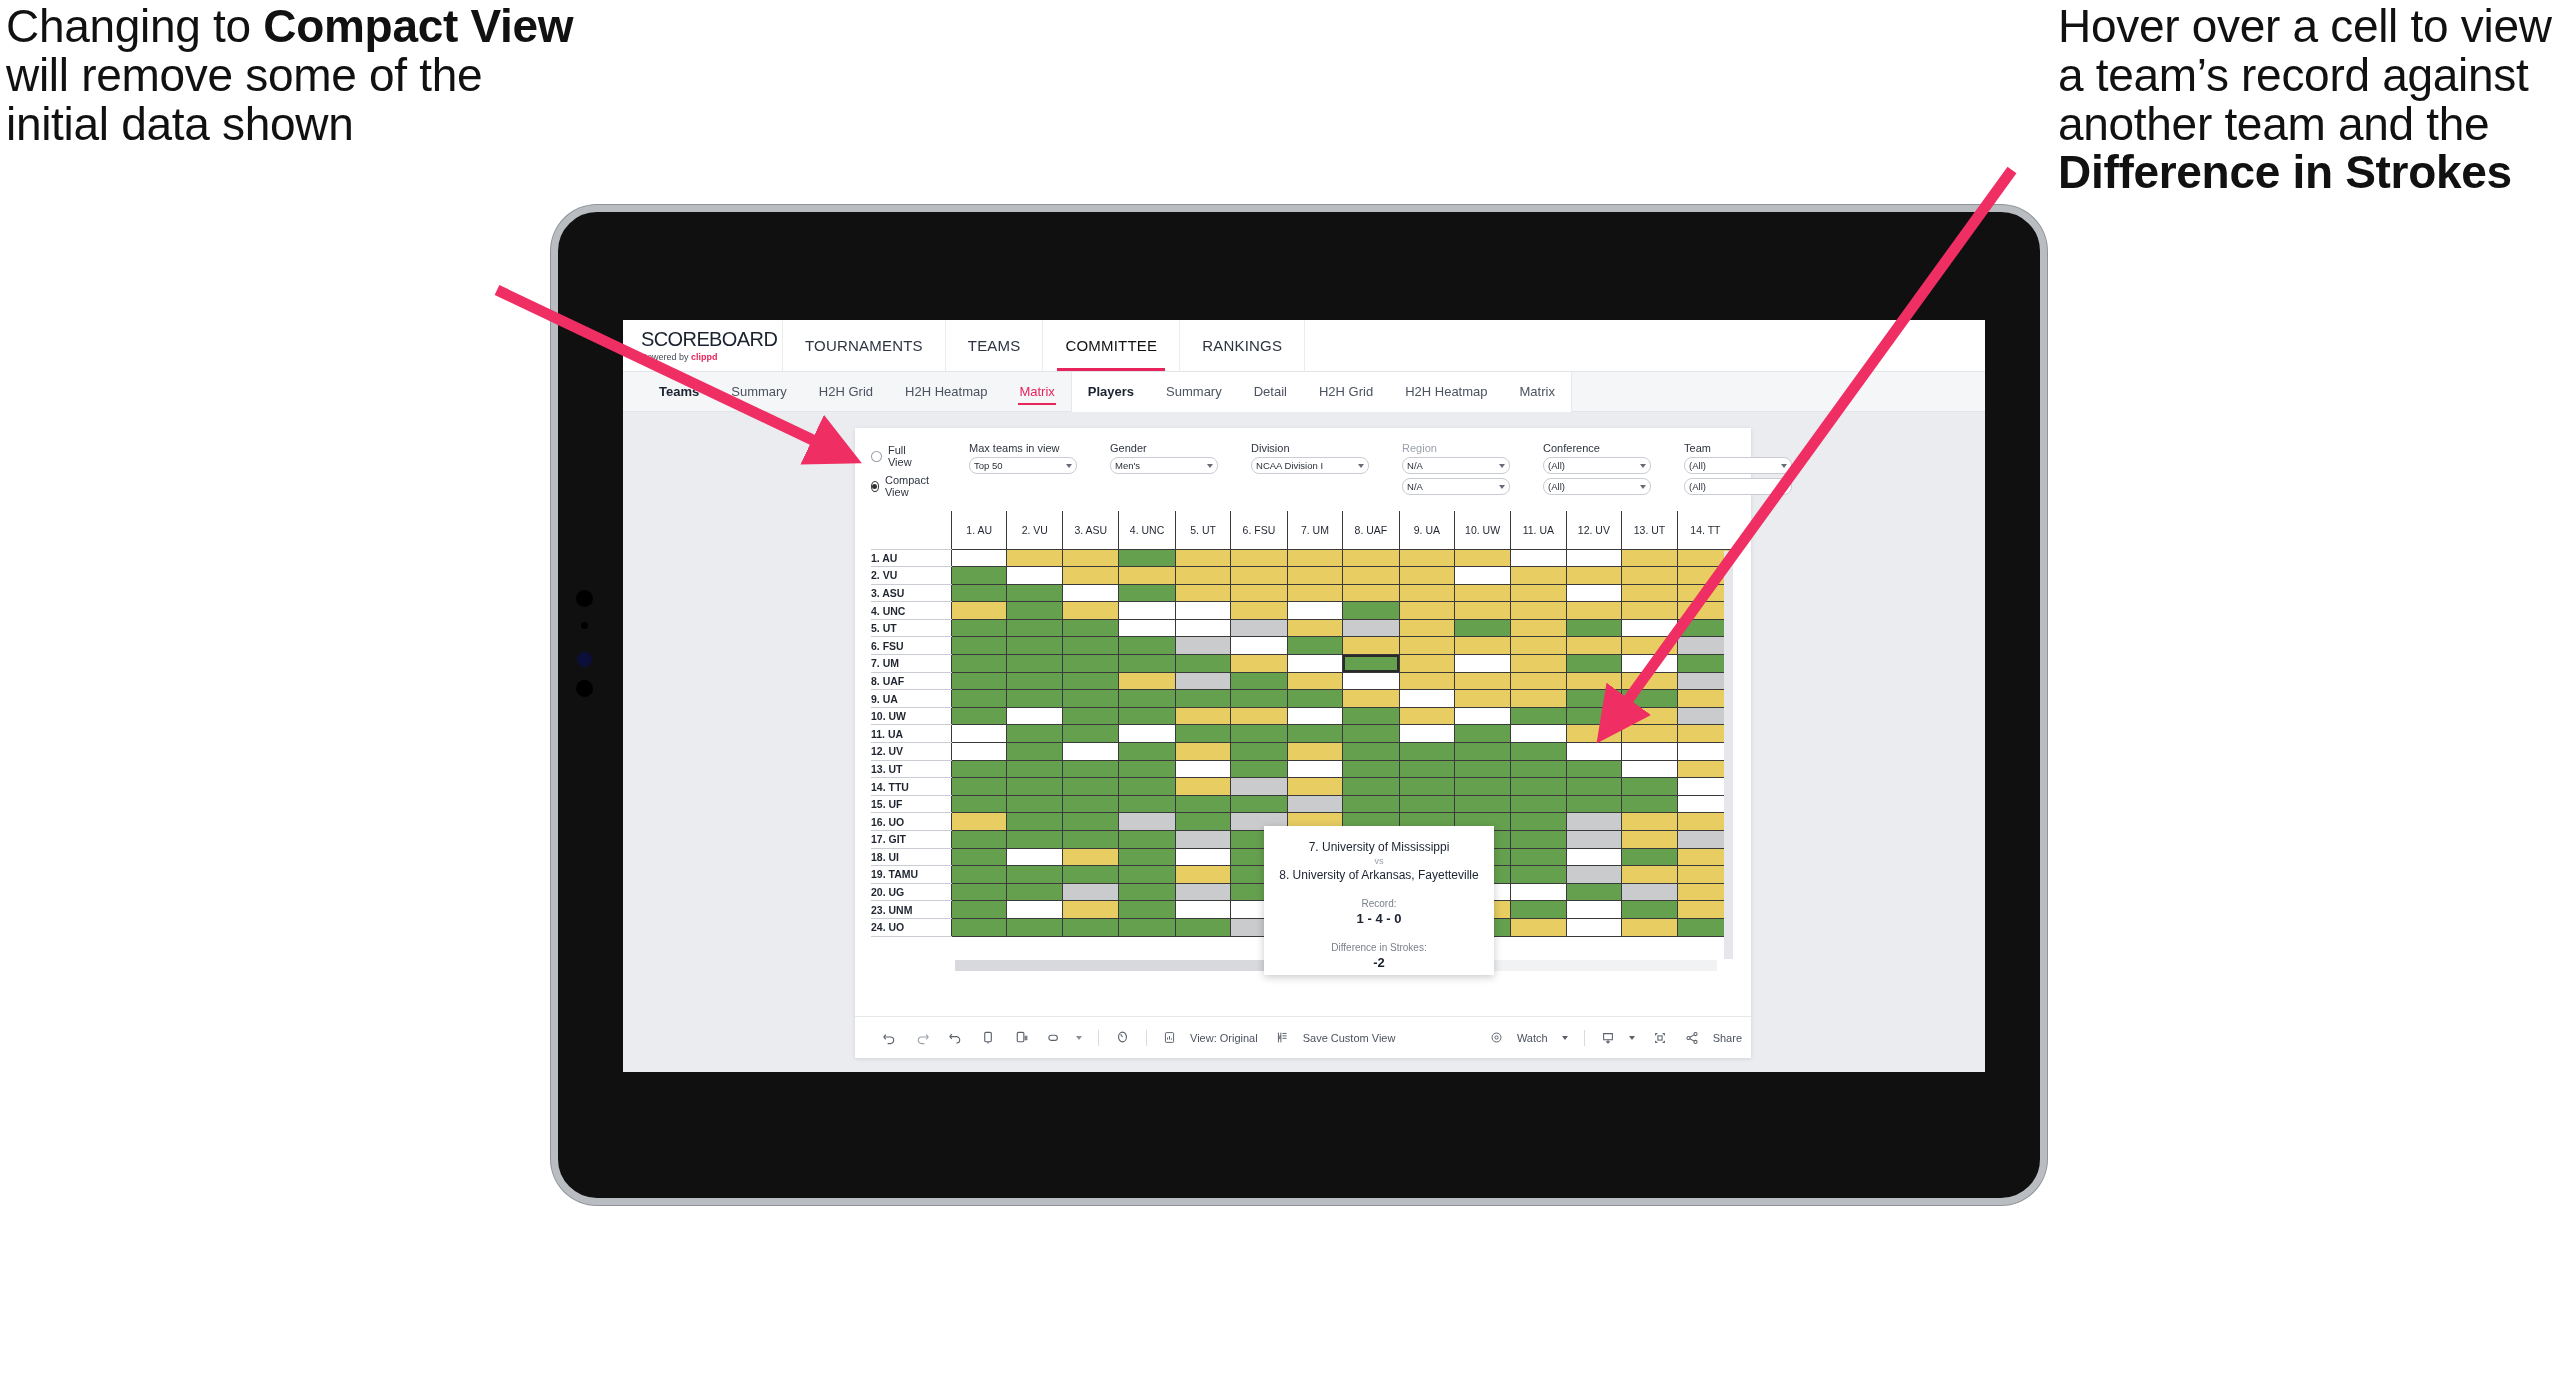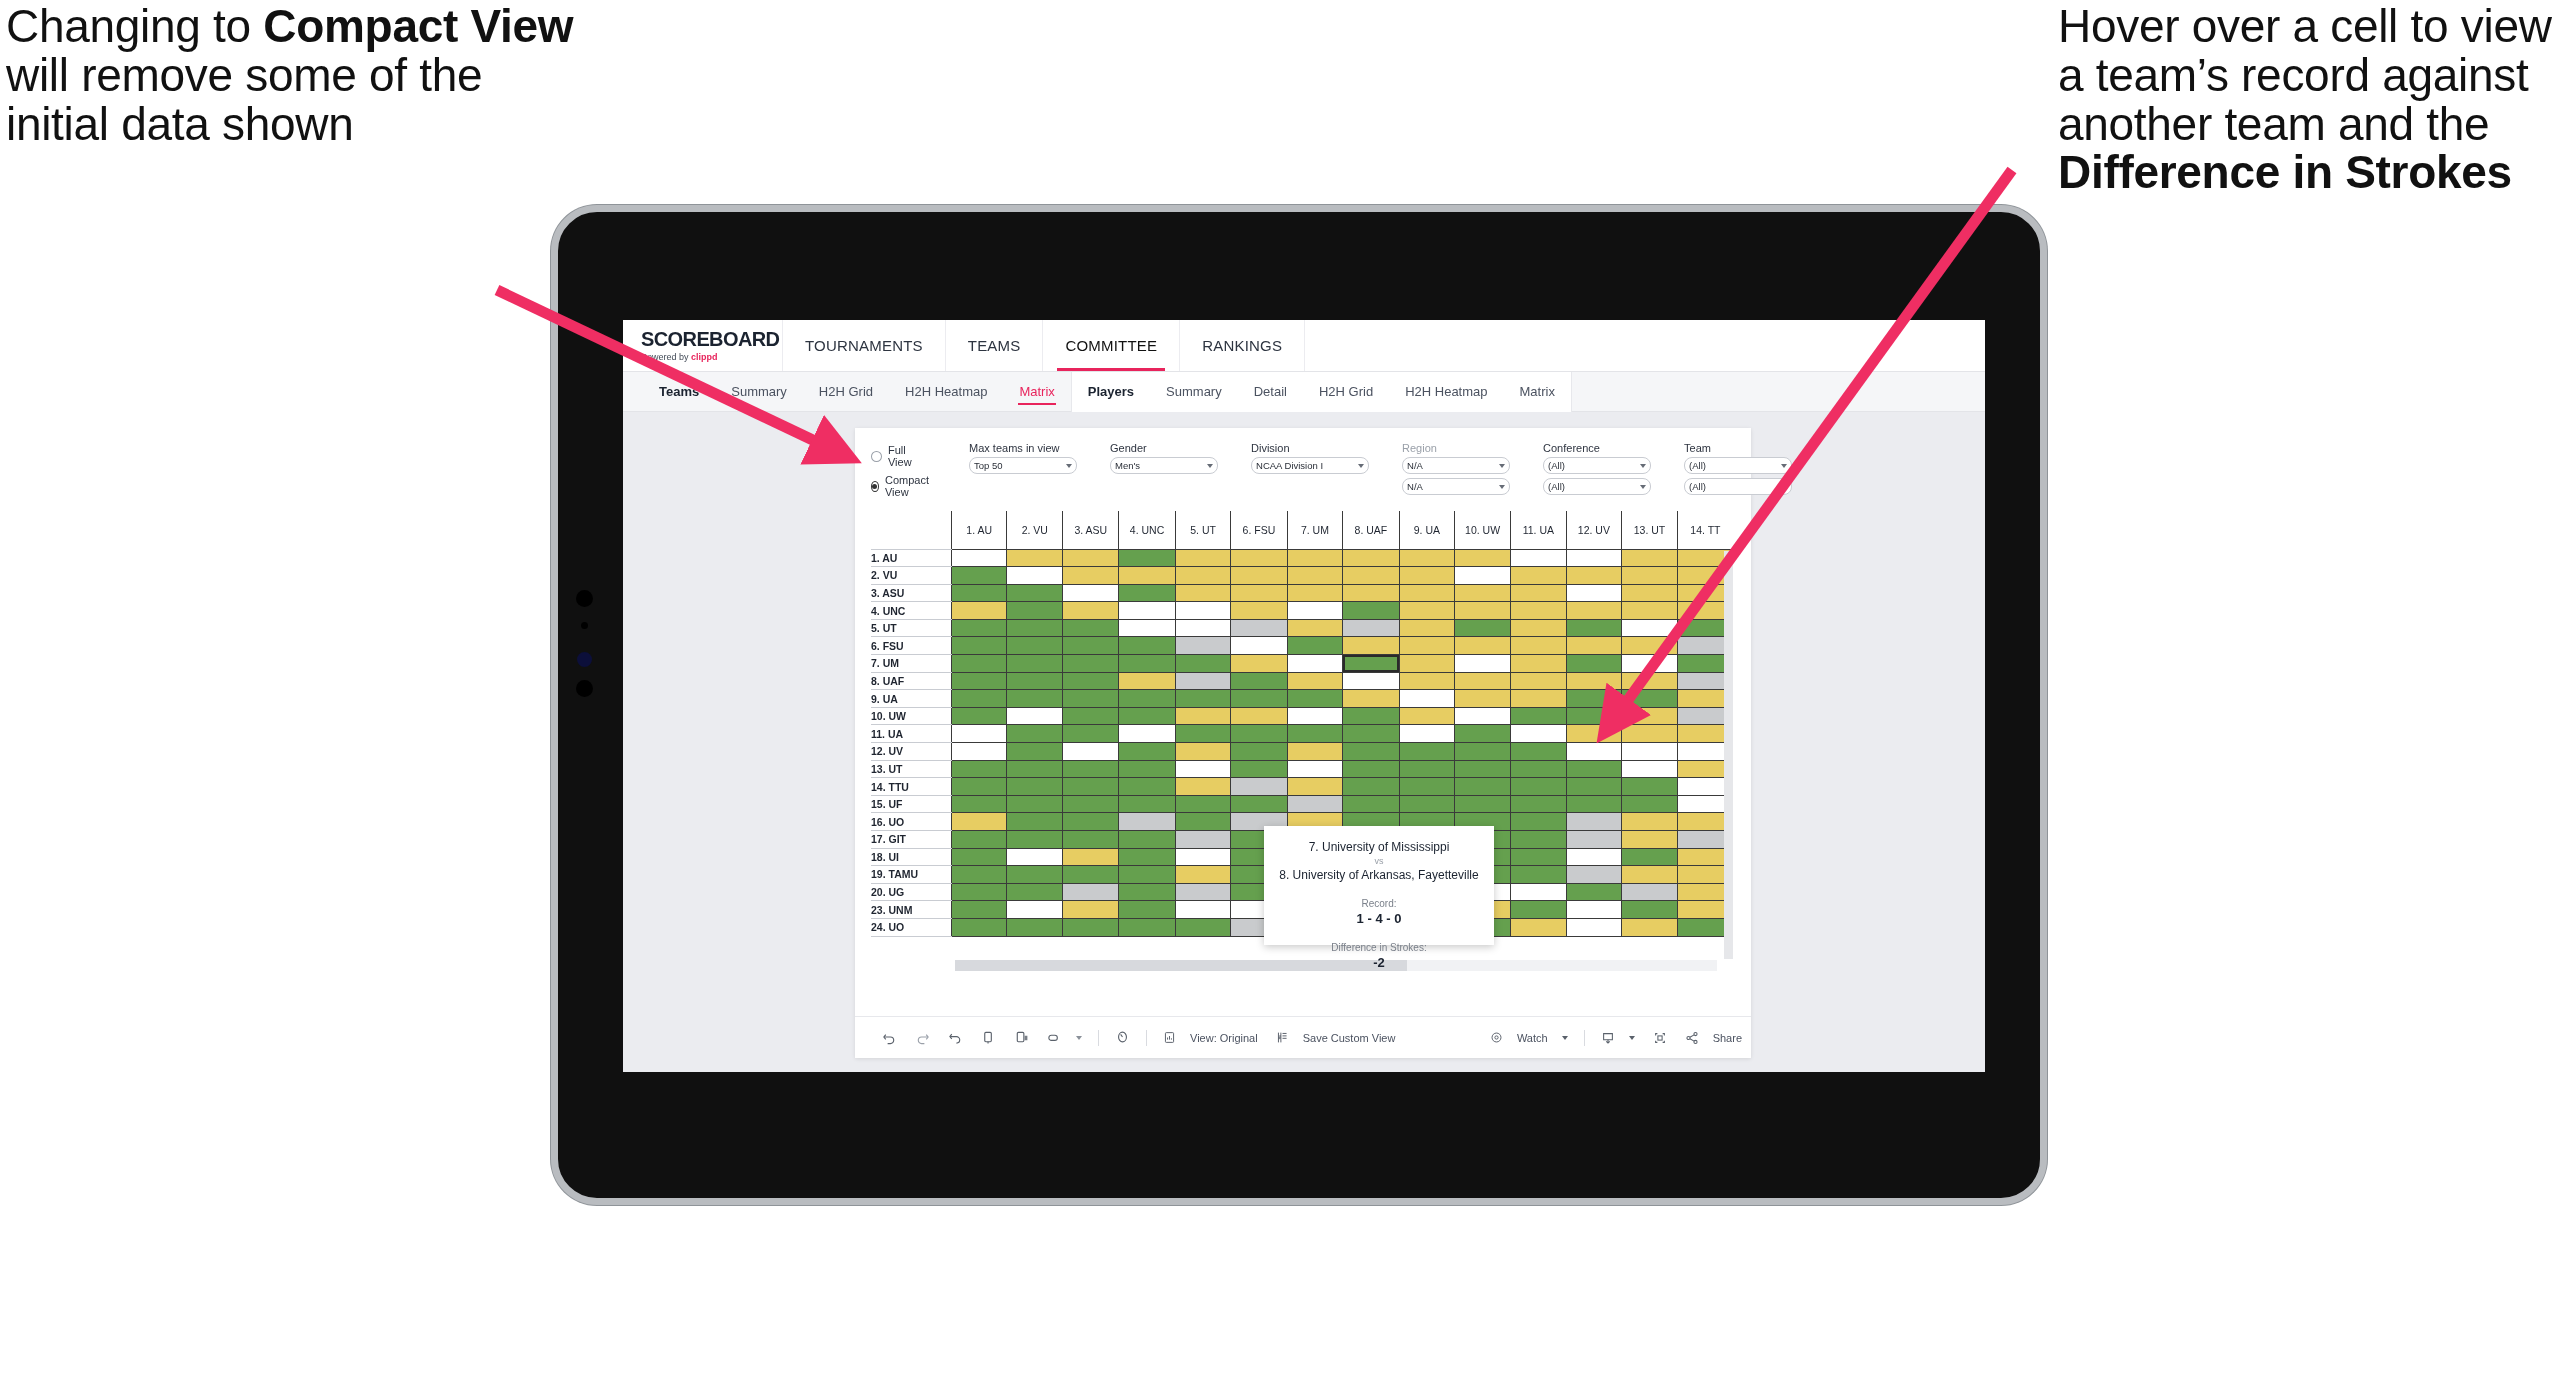--- a/index.html
+++ b/index.html
@@ -52,21 +52,21 @@
     overflow: hidden;
   }
 
   
   #topnav {
     height: 52px; background:#ffffff; display:flex; align-items:stretch;
     border-bottom: 1px solid #e3e4e8;
   }
   #brand { width: 160px; display:flex; flex-direction:column; justify-content:center;
            padding-left: 18px; border-right:1px solid #ececf0; }
-  #brand .bn { font-family:"Liberation Sans", sans-serif; font-weight:700; font-size:20px;
+  #brand .bn { font-family:"Liberation Sans", sans-serif; font-weight:400; font-size:20px;
                letter-spacing:-0.6px; color:#1b2330; line-height:1; }
   #brand .bp { font-size:9px; color:#444c58; margin-top:3px; }
   #brand .bp .cl { color:#e8245c; font-weight:700; }
   .topitem {
     display:flex; align-items:center; padding:0 22px; font-size:15px; color:#2d3440;
     letter-spacing:0.2px; position:relative; border-right:1px solid #ececf0;
   }
   .topitem.active { color:#111; }
   .topitem.active::after{
     content:""; position:absolute; left:14px; right:14px; bottom:0; height:3px; background:#e8245c;
@@ -135,21 +135,21 @@
   td.cell.hl { outline:2px solid #2a2a2a; outline-offset:-2px; }
   tr.lastrow td.cell { border-bottom:1px solid #3a3a3a; }
 
   
   #vtrack { position:absolute; right:-2px; top:40px; width:11px; height:408px; background:#e6e7ea; }
   #htrack { position:absolute; left:100px; bottom:-12px; width:762px; height:11px; background:#f1f2f4; }
   #hthumb { position:absolute; left:0; top:0; width:452px; height:11px; background:#d7d9dd; }
 
   
   #tooltip {
-    position:absolute; left:409px; top:317px; width:230px; height:119px;
+    position:absolute; left:409px; top:317px; width:230px; height:149px;
     background:#ffffff; box-shadow:0 2px 8px rgba(0,0,0,.22);
     display:flex; flex-direction:column; align-items:center; justify-content:flex-start;
     padding-top:14px; z-index:6;
   }
   #tooltip .tt-team { font-size:12px; color:#1b2330; font-weight:400; text-align:center; }
   #tooltip .tt-vs { font-size:9px; color:#9aa0a9; margin:2px 0; }
   #tooltip .tt-lab { font-size:10px; color:#7b818b; margin-top:16px; }
   #tooltip .tt-val { font-size:13px; color:#1b2330; font-weight:700; margin-top:2px; }
 
   

